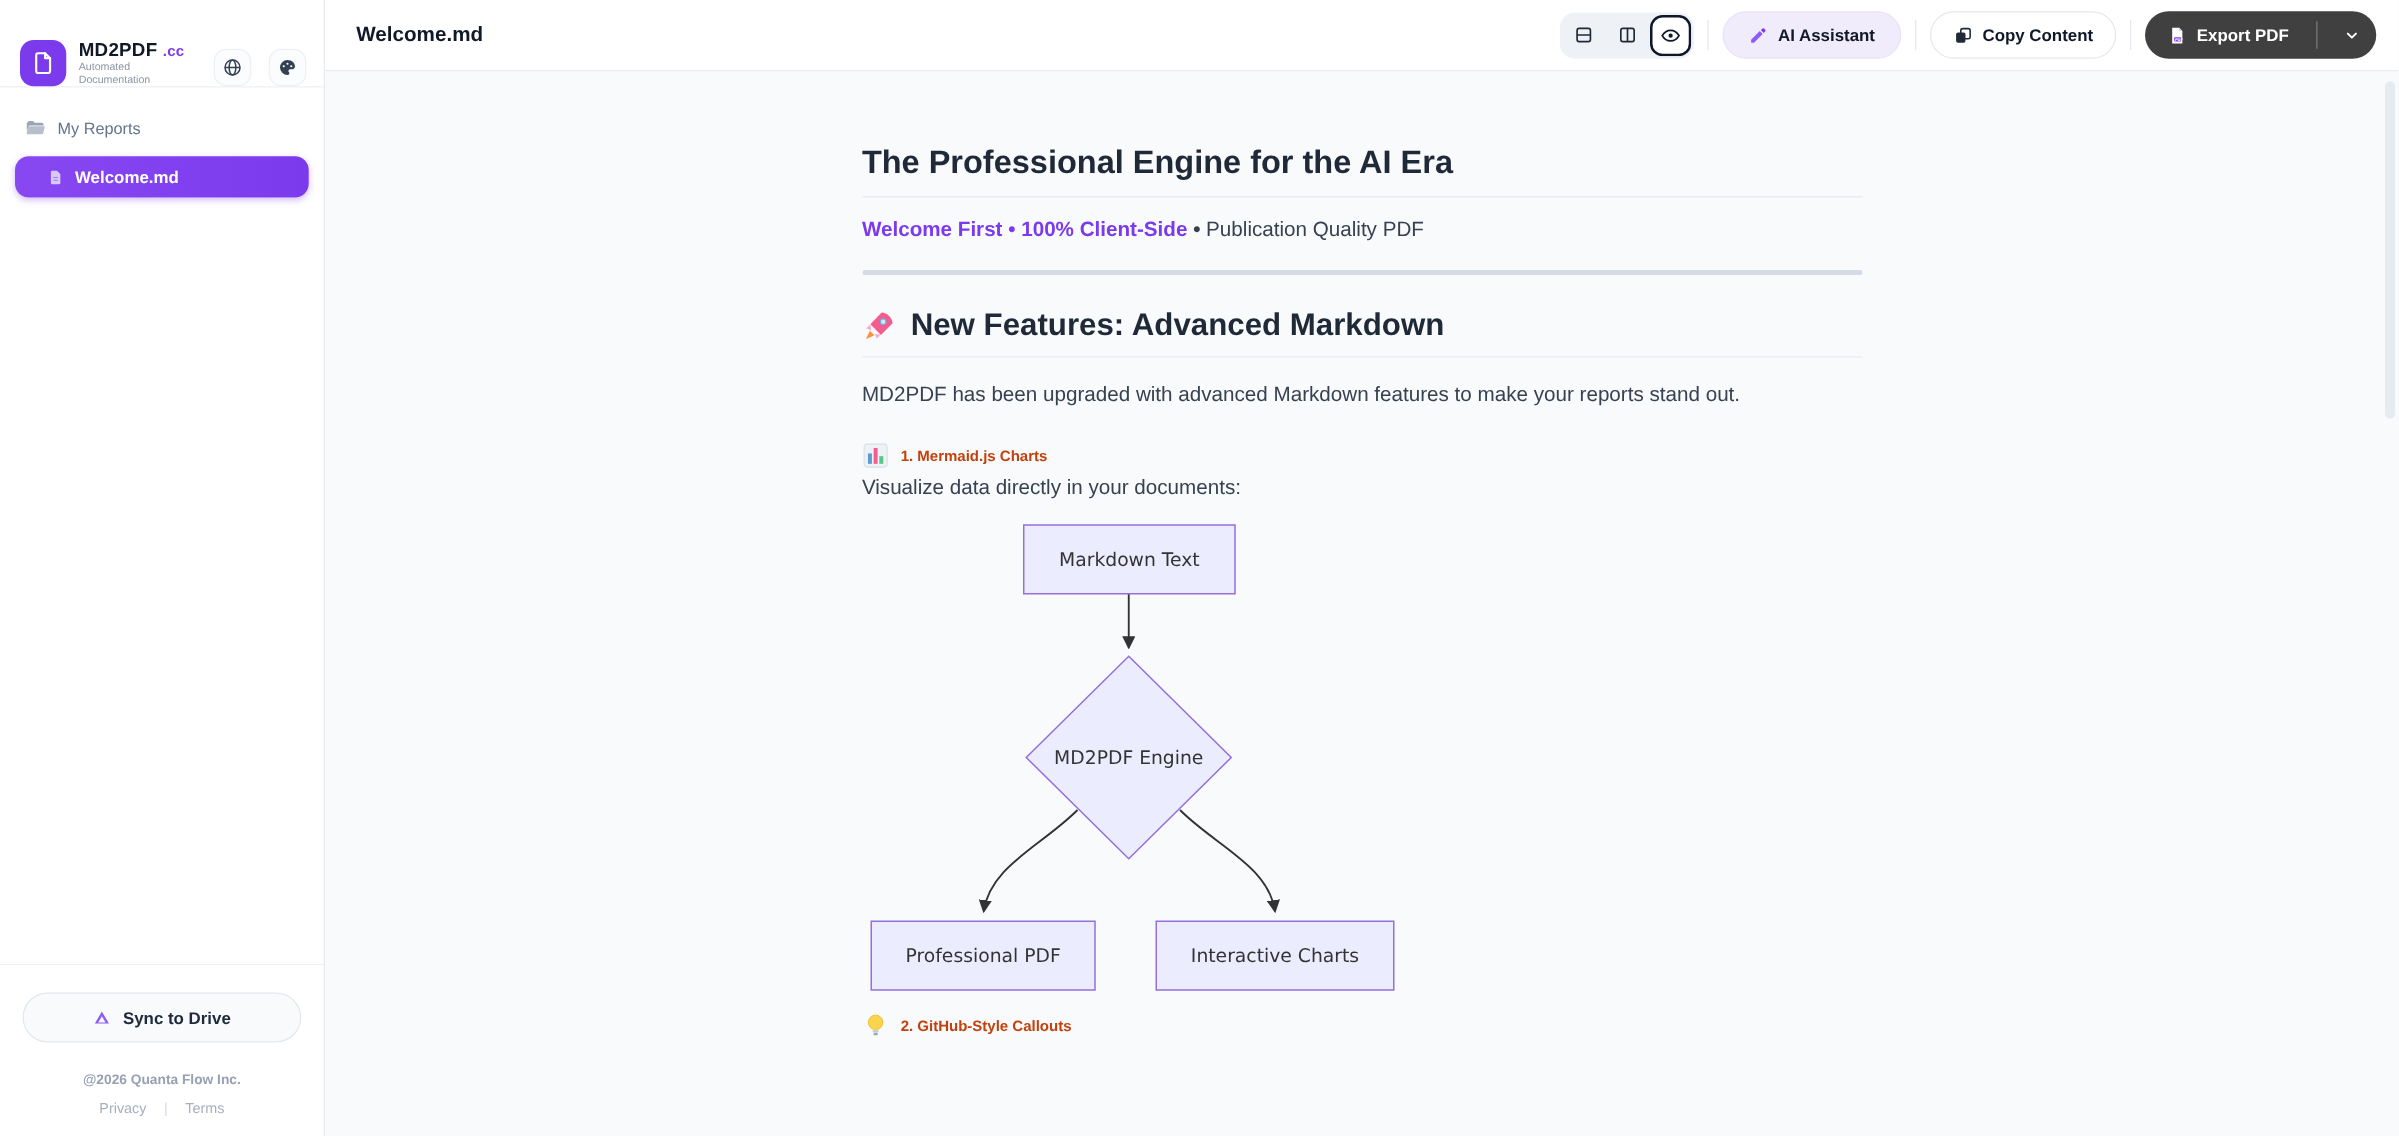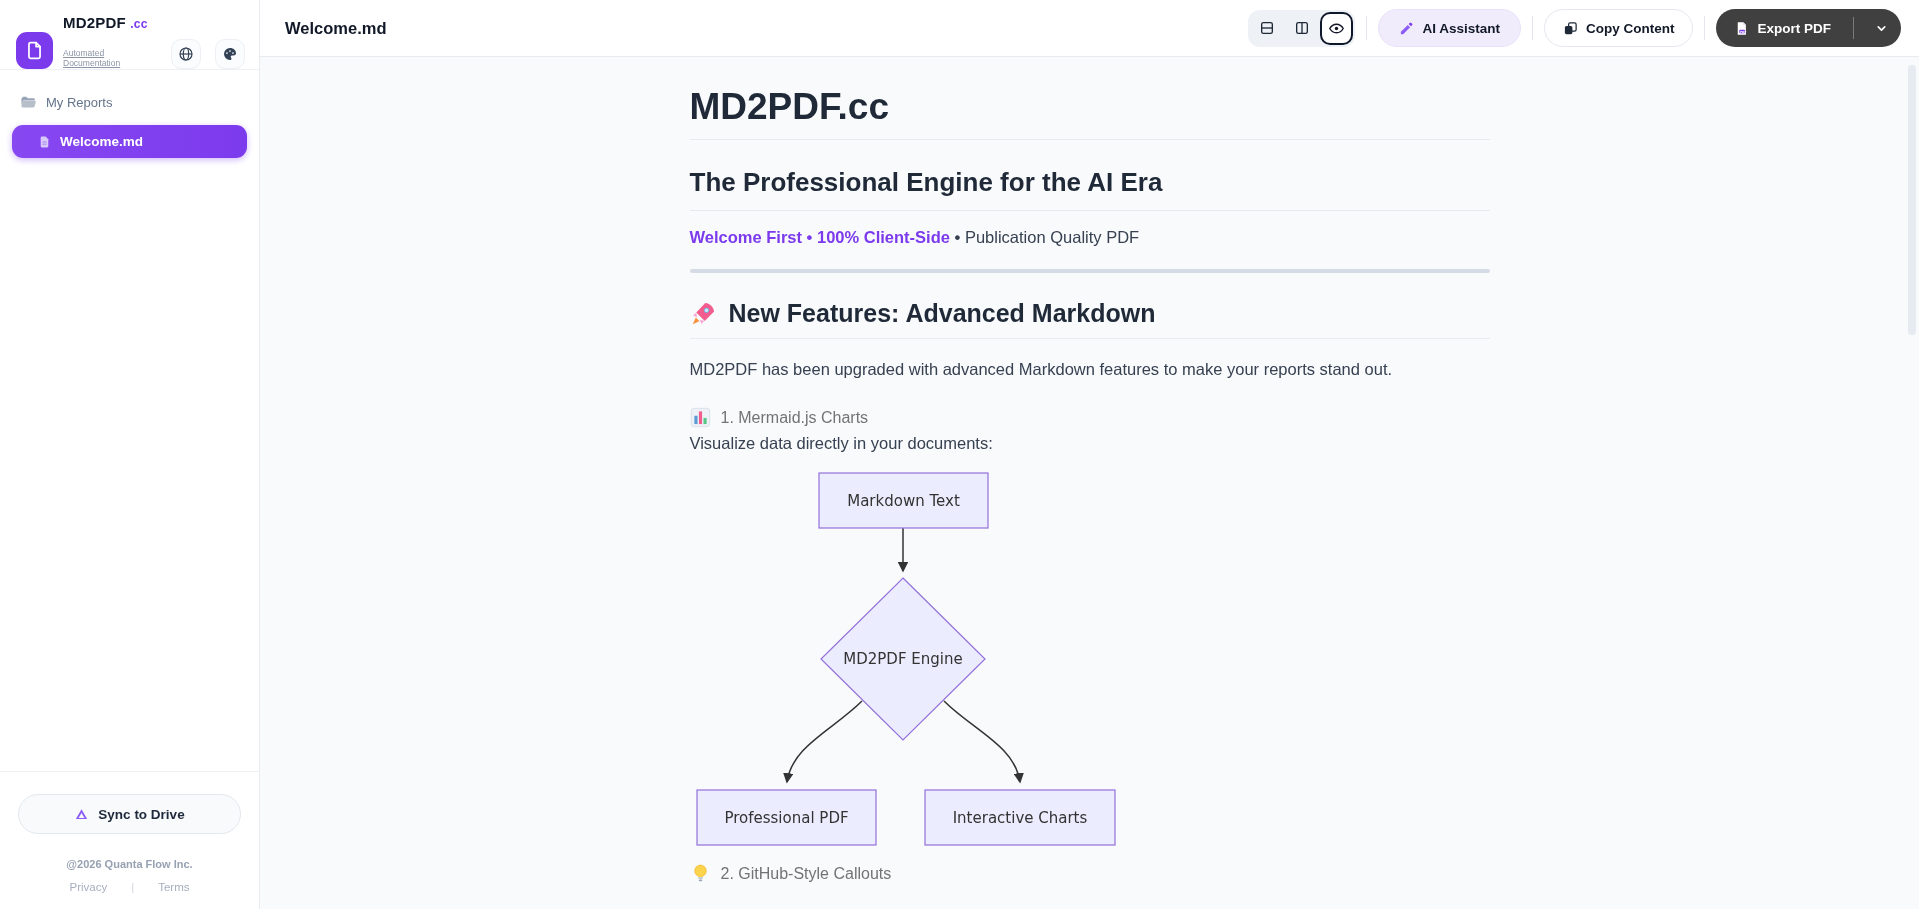--- a/index.html
+++ b/index.html
@@ -13,38 +13,38 @@
   
   .sidebar { width:260px; min-width:260px; background:#ffffff; border-right:1px solid #e7eaef;
              display:flex; flex-direction:column; }
   .sb-header { height:70px; border-bottom:1px solid #eef0f4; display:flex; align-items:flex-end;
                padding:0 14px 0 16px; gap:10px; }
   .logo-sq { width:37px; height:37px; background:#7c3aed; border-radius:11px;
              display:flex; align-items:center; justify-content:center; flex:none; }
   .brand-col { display:flex; flex-direction:column; line-height:1.15; flex:1; }
   .brand-line { font-size:15px; font-weight:800; color:#111827; letter-spacing:.2px; }
   .brand-line .cc { color:#7c3aed; font-size:12px; }
-  .brand-sub { font-size:8.5px; color:#8b95a5; margin-top:18px;text-decoration:underline; }
+  .brand-sub { font-size:8.5px; color:#8b95a5; margin-top:0; }
   .hdr-btn { width:30px; height:30px; border-radius:10px; background:#fbfcfd; border:1px solid #eceff3;
              display:flex; align-items:center; justify-content:center; margin-left:4px; cursor:pointer; }
   .sb-body { flex:1; padding:24px 12px 0 12px; }
   .reports-row { display:flex; align-items:center; gap:9px; padding-left:8px; color:#64748b;
                  font-size:13px; }
   .file-pill { margin-top:14px; height:33px; border-radius:11px;
                background:linear-gradient(90deg,#8748f2,#7c3aed);
                display:flex; align-items:center; gap:9px; padding-left:26px;
                color:#fff; font-weight:700; font-size:13.5px; cursor:pointer;
                box-shadow:0 2px 6px rgba(124,58,237,.35); }
   .sb-footer { border-top:1px solid #eef0f4; padding:22px 18px 16px; text-align:center; }
   .sync-btn { width:100%; height:40px; border-radius:20px; background:#f8fafc; border:1px solid #e3e8ee;
               display:flex; align-items:center; justify-content:center; gap:9px;
               font-weight:700; font-size:13.5px; color:#1e293b; cursor:pointer; }
   .copyright { margin-top:24px; font-size:11px; font-weight:600; color:#97a1b2; }
   .foot-links { margin-top:11px; font-size:11.5px; color:#a6afbe; display:flex;
-                justify-content:center; gap:24px; align-items:center; }
+                justify-content:center; gap:14px; align-items:center; }
   .foot-links .sep { color:#d4dae2; }
   .foot-links span[data-name$="link"] { cursor:pointer; }
 
   
   .main { flex:1; display:flex; flex-direction:column; position:relative; background:#f8fafc; }
   .topbar { height:57px; background:#fff; border-bottom:1px solid #e8ebf0;
             display:flex; align-items:center; padding:0 18px 0 25px; flex:none; }
   .tb-title { font-size:16.5px; font-weight:700; color:#111827; }
   .tb-right { margin-left:auto; display:flex; align-items:center; gap:11px; }
   .view-switch { background:#eef1f5; border-radius:12px; padding:2px; display:flex; gap:2px;
@@ -71,21 +71,21 @@
         margin-top:26px; padding-bottom:12px; border-bottom:1px solid #e6e9ef; }
   .tagline { margin-top:16px; font-size:16.5px; line-height:20px; color:#374151; }
   .tagline .purple { color:#7c3aed; font-weight:700; }
   .tagline .dot-d { color:#374151; font-weight:700; }
   .thick-hr { margin-top:22px; height:4px; background:#d5dbe4; border-radius:2px; }
   .h2-row { display:flex; align-items:center; gap:12px; margin-top:26px; padding-bottom:10px;
             border-bottom:1px solid #e9ecf1; }
   .h2-row .txt { font-size:25px; font-weight:700; color:#1f2937; }
   .para { margin-top:18px; font-size:16.5px; line-height:24px; color:#374151; }
   .h3-row { display:flex; align-items:center; gap:10px; margin-top:26px; }
-  .h3-row .txt { font-size:16px; font-weight:400; color:#737373; }
+  .h3-row .txt { font-size:12px; font-weight:700; color:#c2410c; }
   .diagram-wrap { margin-top:16px; }
   .mmd-label { font-size:15px; fill:#333333; font-family:"DejaVu Sans", sans-serif; }
 
   
   .scroll-thumb { position:absolute; right:3px; top:8px; width:8px; height:270px;
                   background:#e6ebf1; border-radius:4px; }
   svg { display:block; }
   .icon-inline { flex:none; }
 </style>
 </head>
@@ -251,21 +251,20 @@
             </span>
           </div>
         </div>
 
       </div>
     </div>
 
     <div class="content" data-name="preview-pane">
       <div class="doc" data-name="rendered-document">
 
-        <div class="h1" data-name="doc-h1">MD2PDF.cc</div>
         <div class="h2" data-name="doc-h2-subtitle">The Professional Engine for the AI Era</div>
 
         <div class="tagline" data-name="doc-tagline">
           <span class="purple" data-name="tag-privacy-first">Welcome First</span>
           <span class="purple"> </span><span class="purple" data-name="dot-separator">•</span><span> </span>
           <span class="purple" data-name="tag-client-side">100% Client-Side</span>
           <span> </span><span class="dot-d" data-name="dot-separator">•</span><span> </span>
           <span data-name="tag-publication-quality">Publication Quality PDF</span>
         </div>
 

